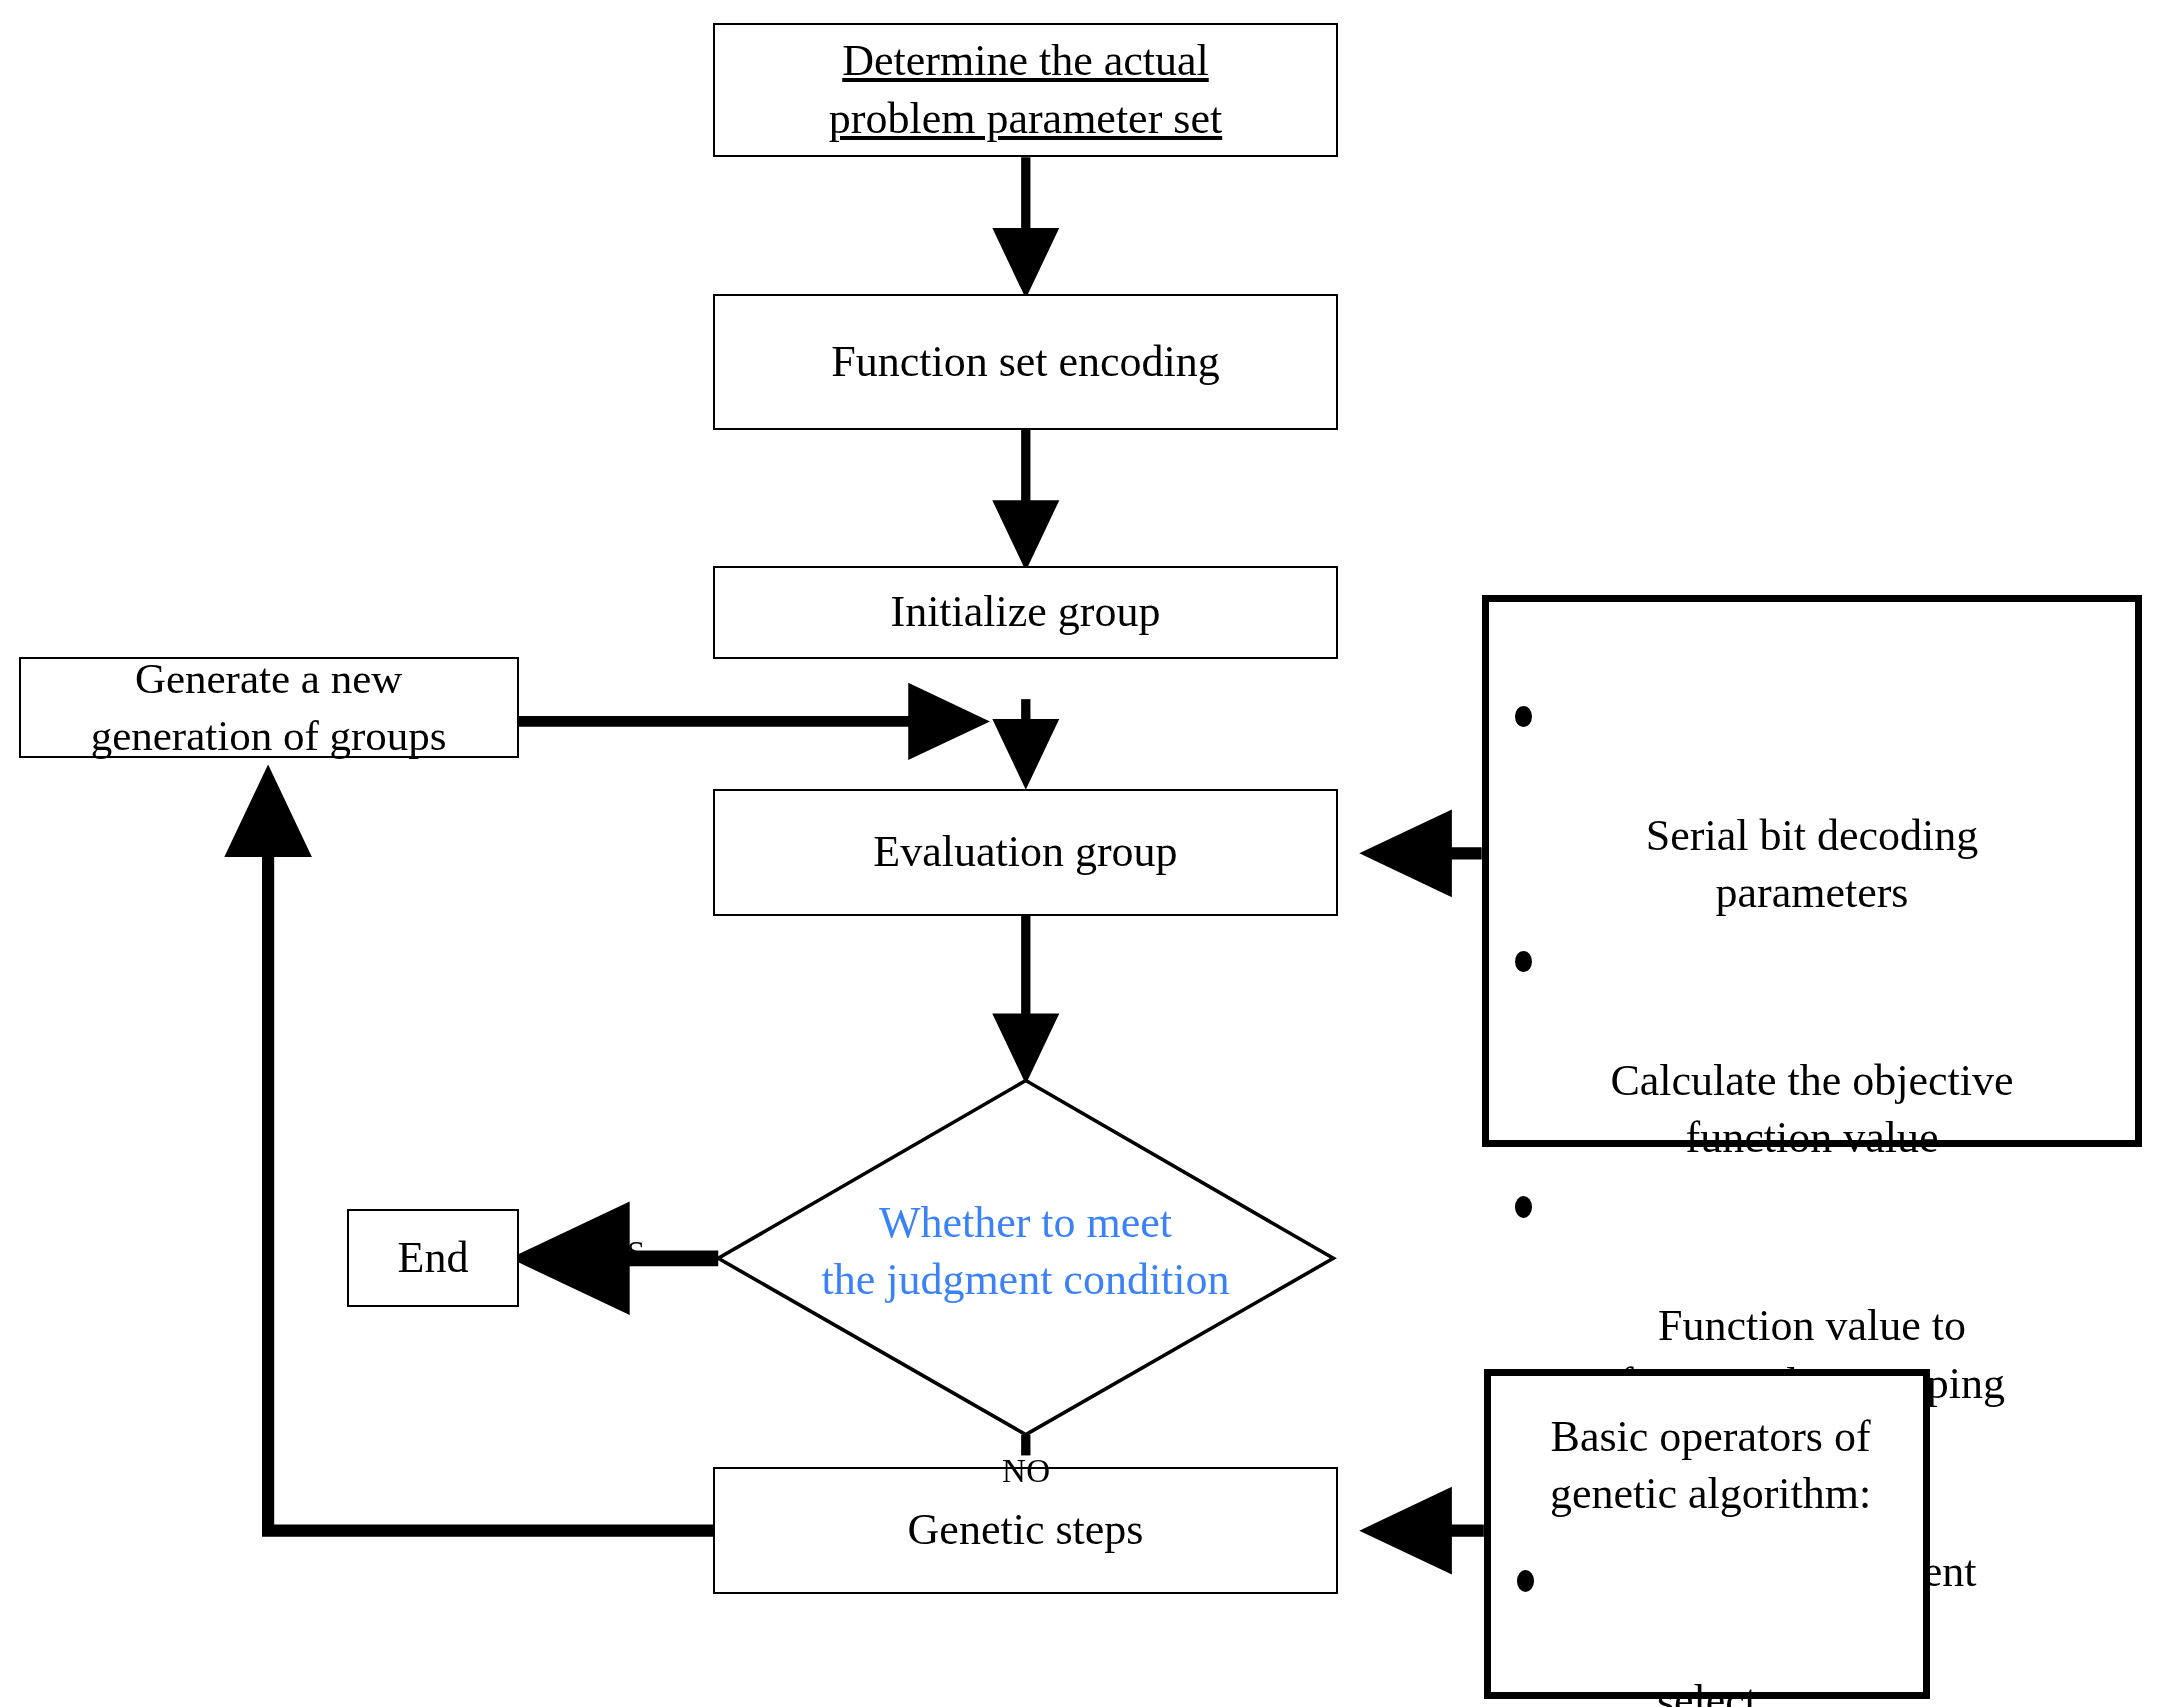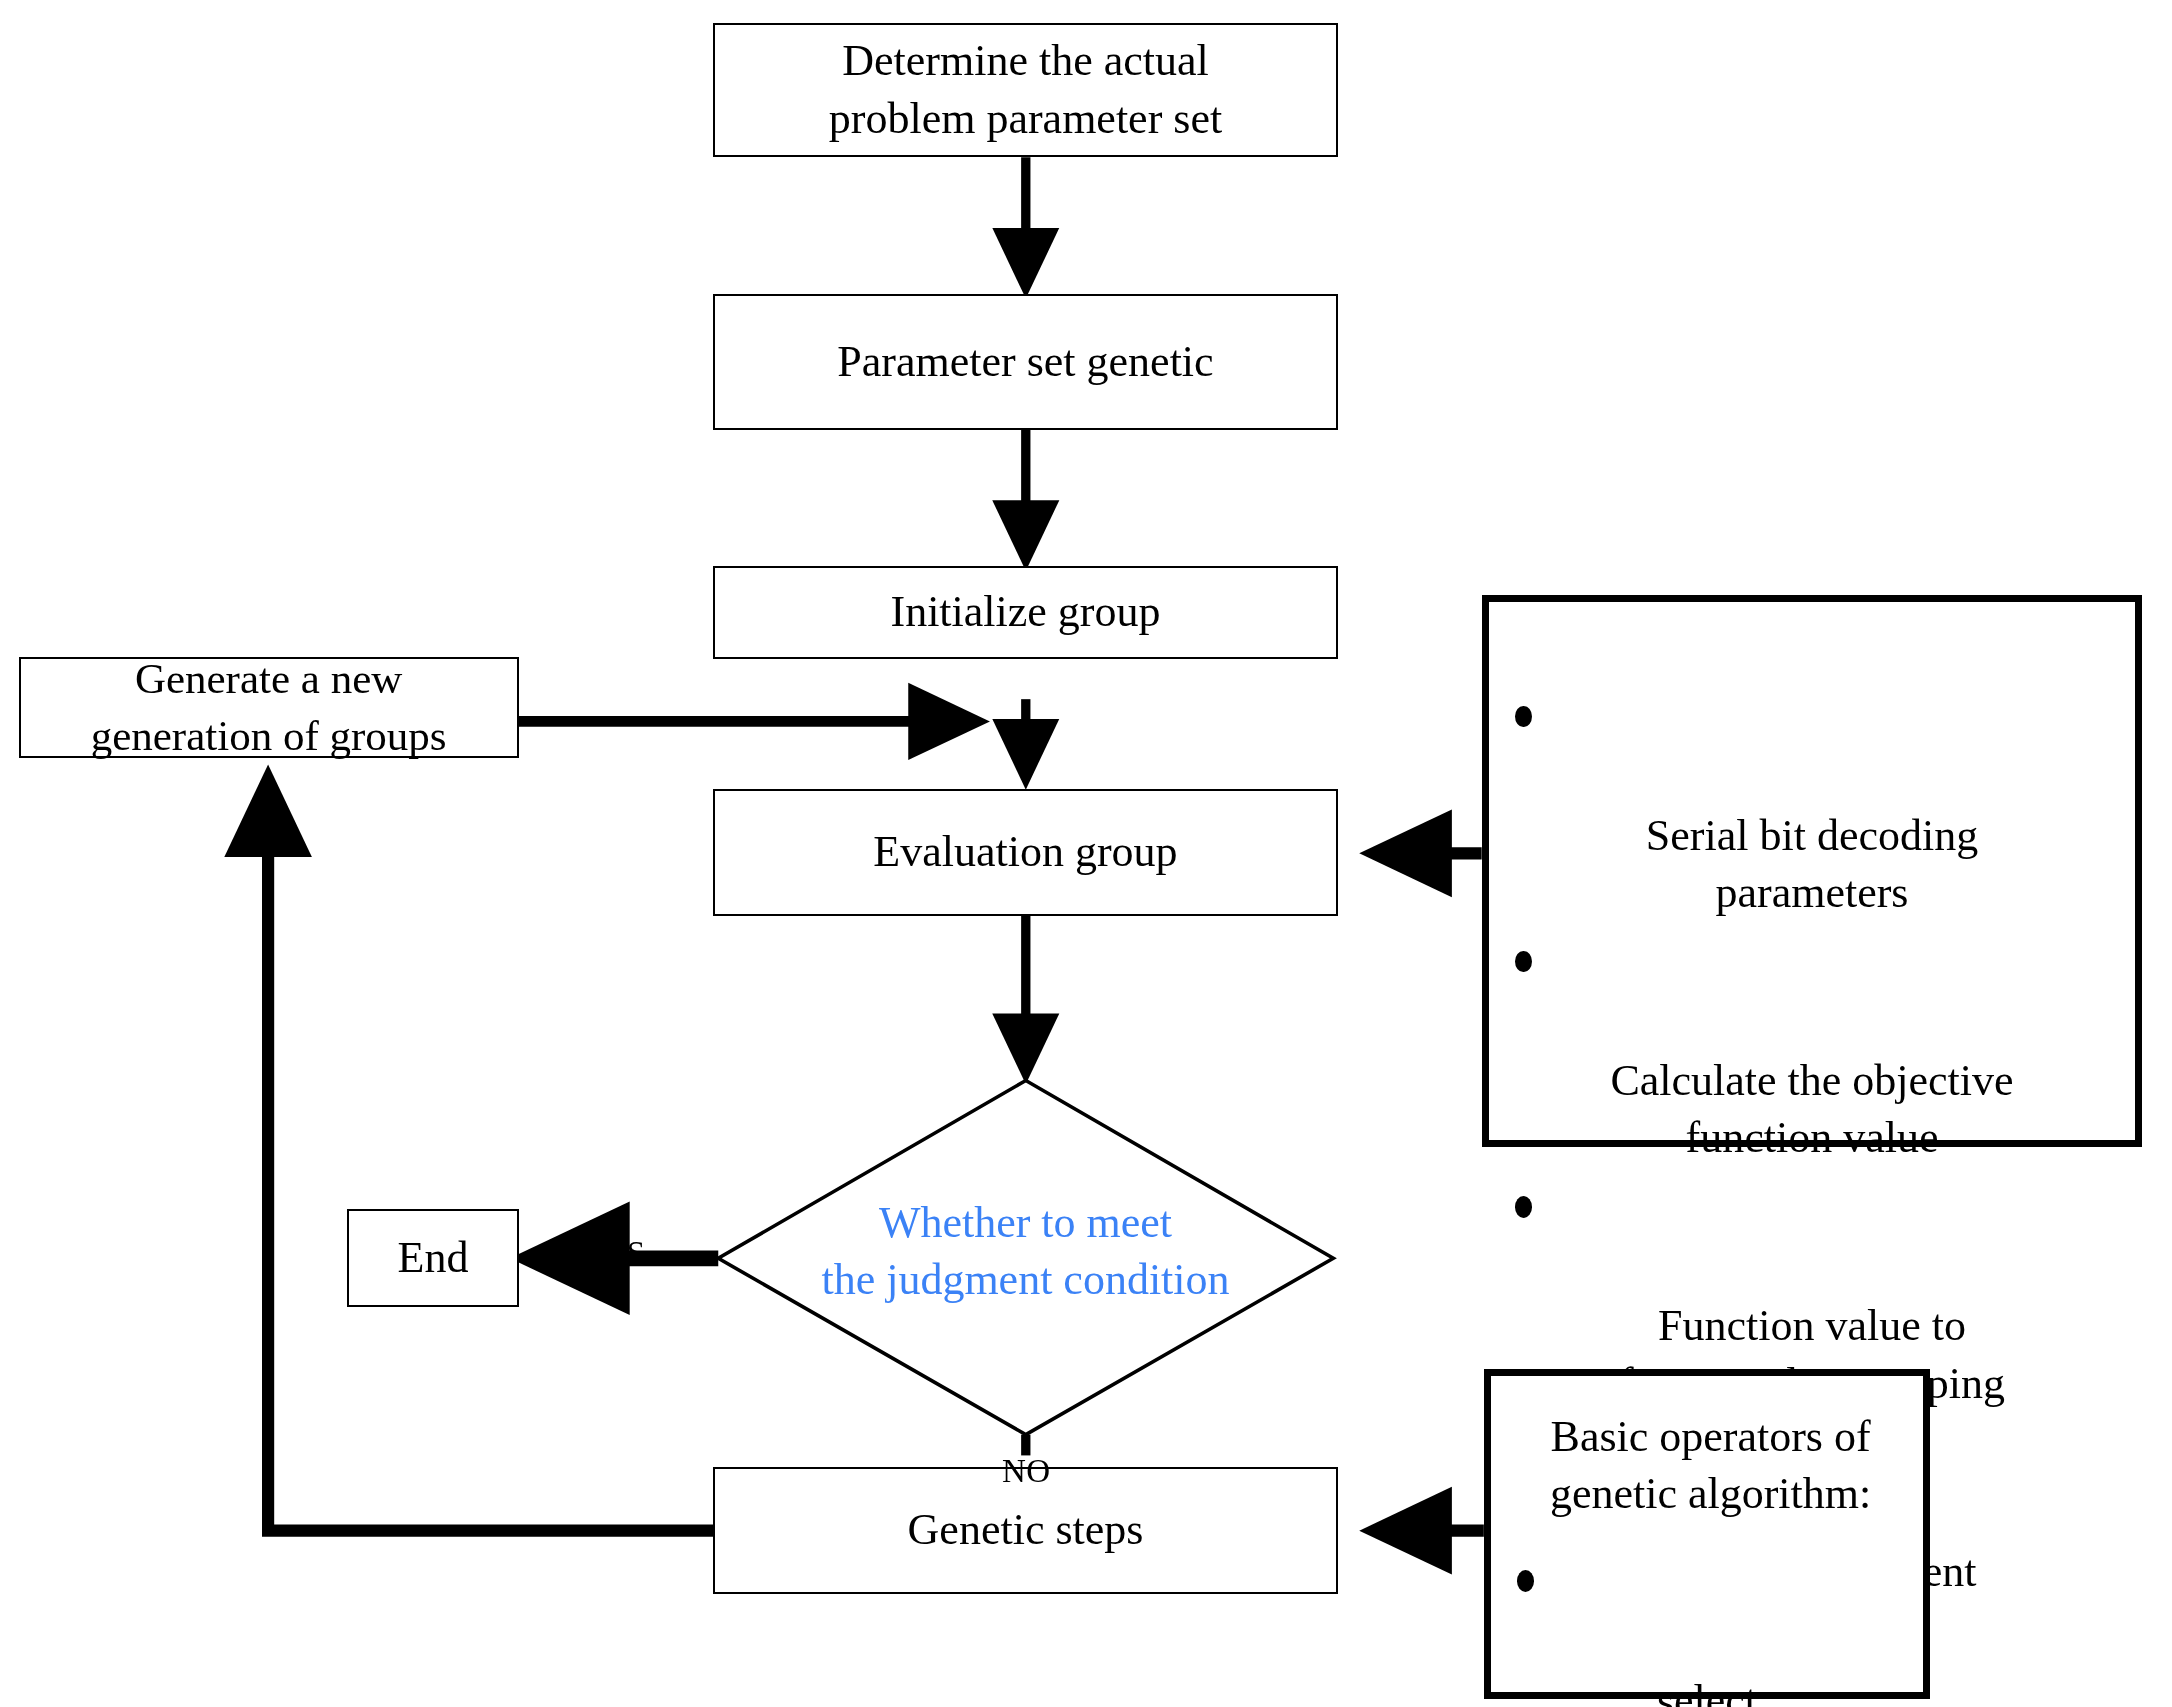--- a/index.html
+++ b/index.html
@@ -119,27 +119,27 @@
     <line x1="1431" y1="2001" x2="1431" y2="2030" stroke="#000" stroke-width="13"></line>
     <line x1="1431" y1="2090" x2="1431" y2="2135" stroke="#000" stroke-width="13" marker-end="url(#arrowFilled)"></line>
 
     <path d="M 995 2135 L 374 2135 L 374 1090" fill="none" stroke="#000" stroke-width="17" marker-end="url(#arrowFilled)"></path>
 
     <line x1="2067" y1="1190" x2="1920" y2="1190" stroke="#000" stroke-width="17" marker-end="url(#arrowFilled)"></line>
 
     <line x1="2070" y1="2135" x2="1920" y2="2135" stroke="#000" stroke-width="17" marker-end="url(#arrowFilled)"></line>
   </svg>
 
-  <div class="node proc" style="left:713px; top:23px; width:625px; height:134px;">
+  <div class="node proc" style="left:713px; top:23px; width:625px; height:134px;text-decoration:underline;">
     <span>Determine the actual
 problem parameter set</span>
   </div>
 
   <div class="node proc" style="left:713px; top:294px; width:625px; height:136px;">
-    <span>Parameter set genetic</span>
+    <span>Function set encoding</span>
   </div>
 
   <div class="node proc" style="left:713px; top:566px; width:625px; height:93px;">
     <span>Initialize group</span>
   </div>
 
   <div class="node proc" style="left:18.6px; top:657px; width:500px; height:101px; font-size:43px;">
     <span>Generate a new
 generation of groups</span>
   </div>

